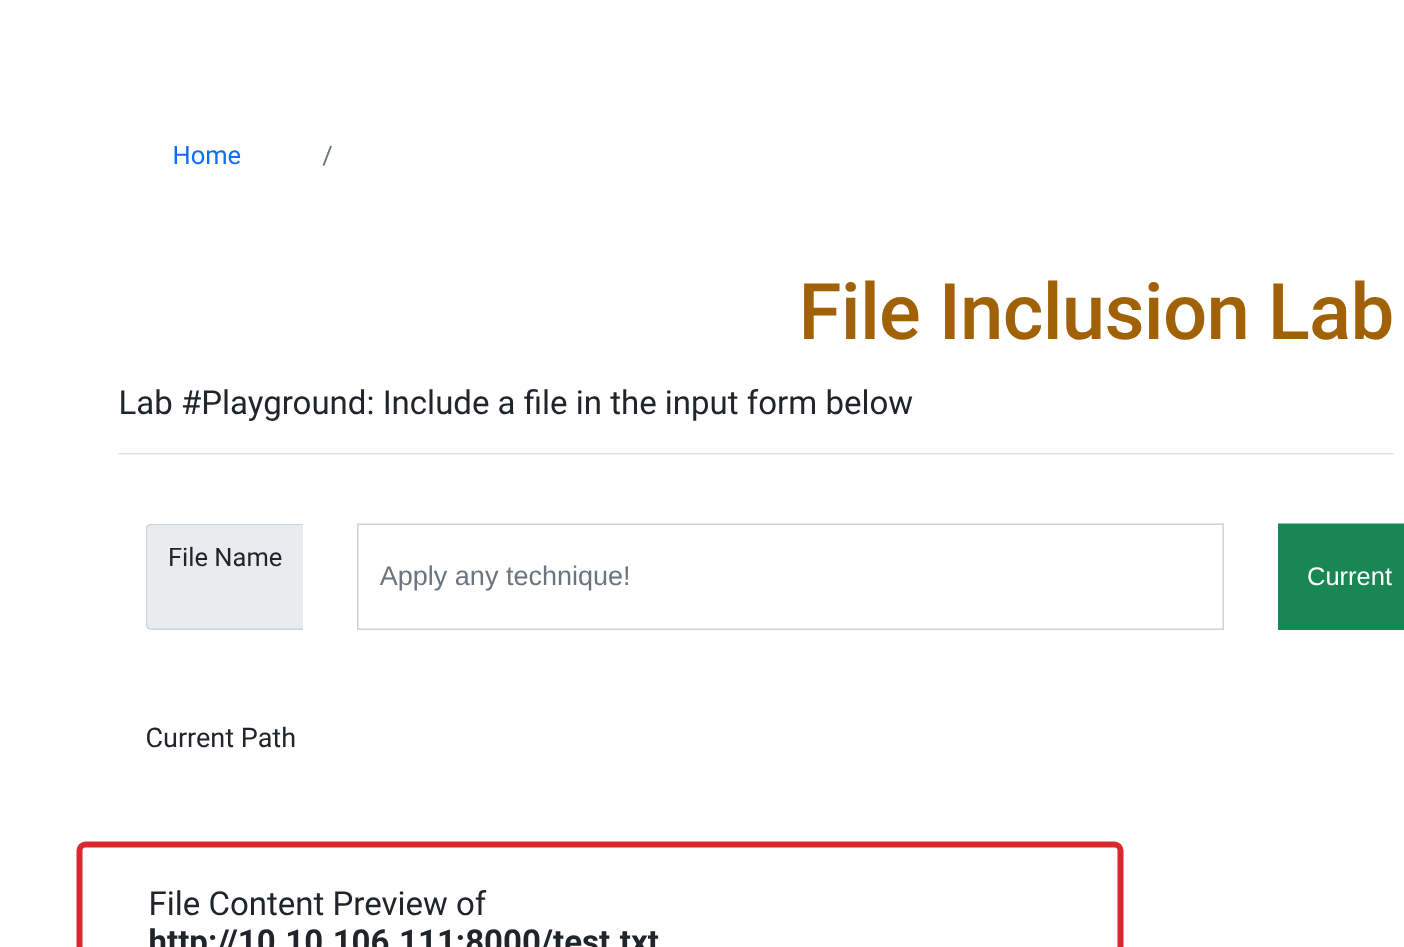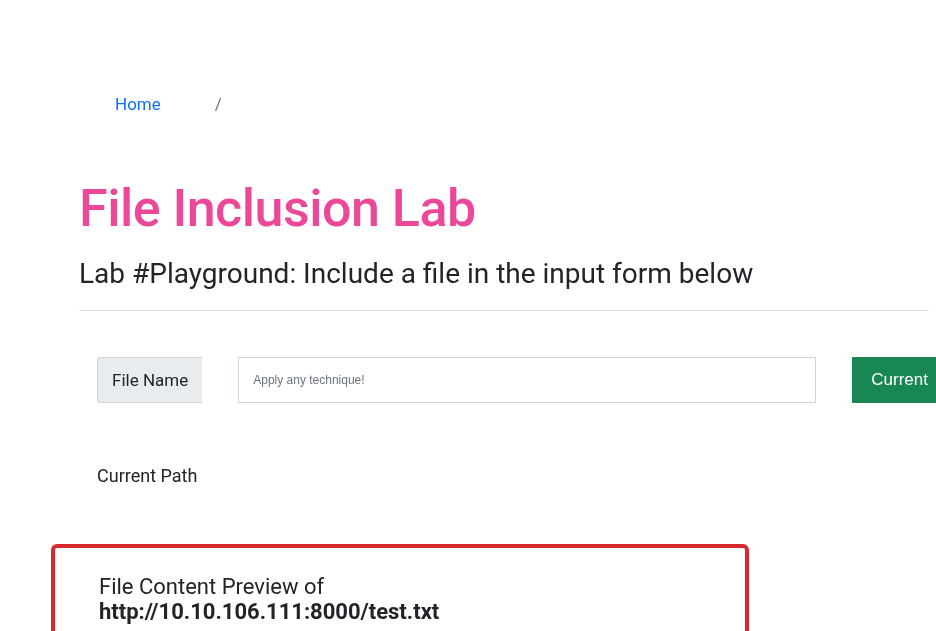--- a/index.html
+++ b/index.html
@@ -25,26 +25,27 @@
     .breadcrumb a {
       color: #0d6efd;
       text-decoration: none;
     }
     .breadcrumb .sep {
       color: #6c757d;
     }
     h1.page-title {
       font-size: 52px;
       font-weight: 500;
-      color: #ec4899;
+      color: #a16207;
       margin-bottom: 10px;
       letter-spacing: -0.5px;
+      text-align: right;
     }
     .lead {
-      font-size: 28px;
+      font-size: 22px;
       color: #212529;
       font-weight: 400;
       margin-bottom: 20px;
     }
     hr.divider {
       border: none;
       border-top: 1px solid #dee2e6;
       margin-bottom: 28px;
     }
     .input-group {
@@ -58,22 +59,22 @@
       border: 1px solid #ced4da;
       border-right: none;
       padding: 12px 14px;
       font-size: 17px;
       color: #212529;
       border-radius: 4px 0 0 4px;
     }
     .form-control {
       flex: 1;
       border: 1px solid #ced4da;
-      padding: 12px 14px;
-      font-size: 12px;
+      padding: 24px 14px;
+      font-size: 18px;
       color: #495057;
       outline: none;
       border-radius: 0;
     }
     .form-control::placeholder {
       color: #6c757d;
     }
     .btn-include {
       background-color: #198754;
       color: #fff;

